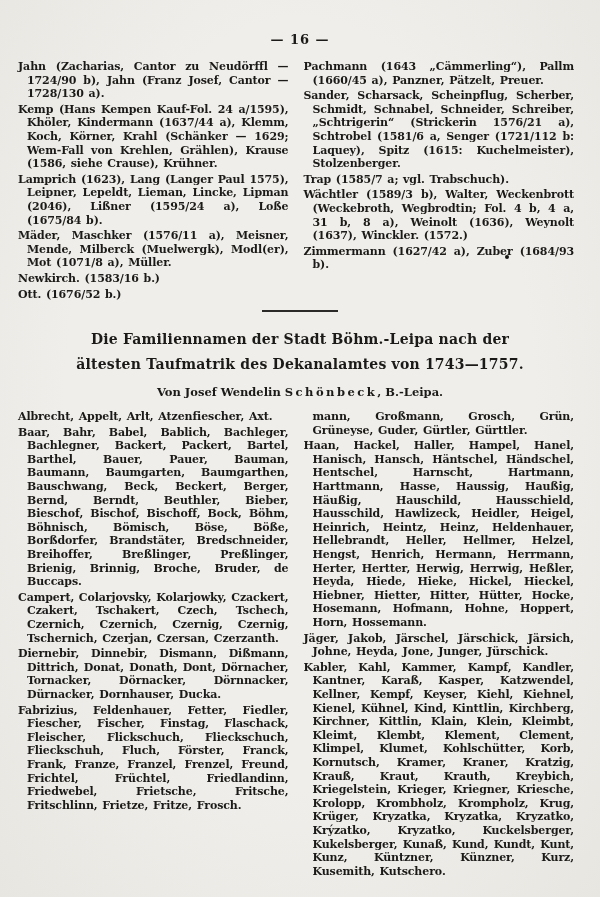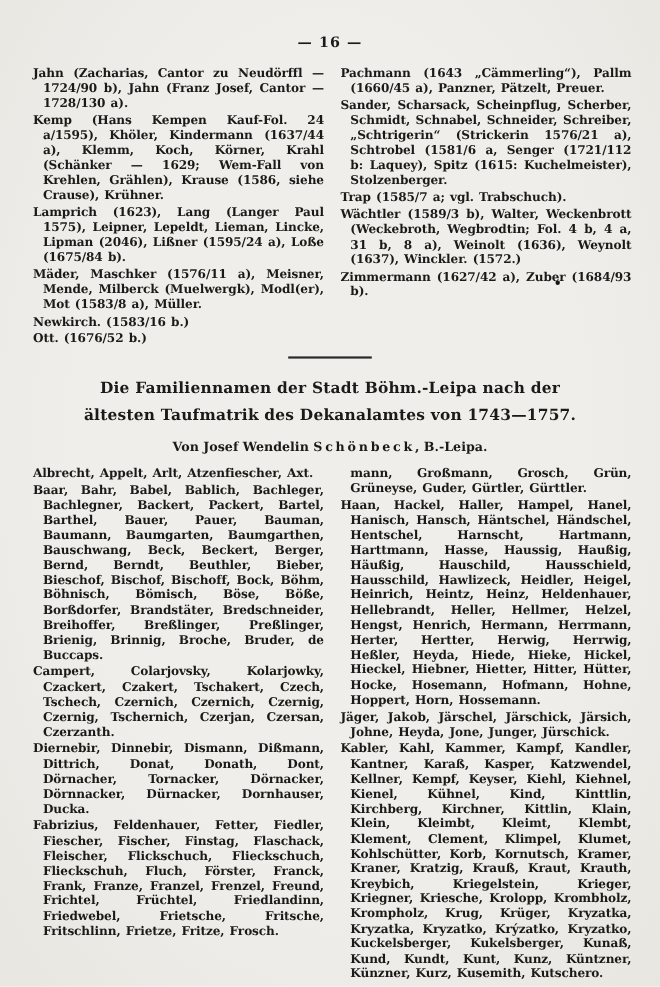--- a/index.html
+++ b/index.html
@@ -9,21 +9,21 @@
     font-family:"DejaVu Serif", serif;
     color:#1b1a18;
     position:relative;
     overflow:hidden;
   }
   .page-number {
     text-align:center; font-weight:bold; font-size:13px;
     padding-top:32px; letter-spacing:1px;
   }
   .columns {
-    display:flex; gap:15px; padding:0 26px 0 30px;
+    display:flex; gap:15px; padding:0 26px 0 18px;
     box-sizing:border-box; width:600px;
   }
   .col { flex:1 1 0; min-width:0; }
   .entry {
     margin:0 0 2px 0; font-weight:bold; font-size:11px;
     line-height:13.6px; text-align:justify; letter-spacing:-0.1px;
     padding-left:9px; text-indent:-9px;
     word-spacing:1px;
   }
   .entry.cont { text-indent:0; }
@@ -49,21 +49,21 @@
 </head>
 <body>
 
 <div class="page-number">— 16 —</div>
 
 <div class="columns top-block">
   <div class="col">
     <p class="entry">Jahn (Zacharias, Cantor zu Neudörffl — 1724/90 b), Jahn (Franz Josef, Cantor — 1728/130 a).</p>
     <p class="entry">Kemp (Hans Kempen Kauf-Fol. 24 a/1595), Khöler, Kindermann (1637/44 a), Klemm, Koch, Körner, Krahl (Schänker — 1629; Wem-Fall von Krehlen, Grählen), Krause (1586, siehe Crause), Krühner.</p>
     <p class="entry">Lamprich (1623), Lang (Langer Paul 1575), Leipner, Lepeldt, Lieman, Lincke, Lipman (2046), Lißner (1595/24 a), Loße (1675/84 b).</p>
-    <p class="entry">Mäder, Maschker (1576/11 a), Meisner, Mende, Milberck (Muelwergk), Modl(er), Mot (1583/8 a), Müller.</p>
+    <p class="entry">Mäder, Maschker (1576/11 a), Meisner, Mende, Milberck (Muelwergk), Modl(er), Mot (1071/8 a), Müller.</p>
     <p class="entry">Newkirch. (1583/16 b.)</p>
     <p class="entry">Ott. (1676/52 b.)</p>
   </div>
   <div class="col">
     <p class="entry">Pachmann (1643 „Cämmerling“), Pallm (1660/45 a), Panzner, Pätzelt, Preuer.</p>
     <p class="entry">Sander, Scharsack, Scheinpflug, Scherber, Schmidt, Schnabel, Schneider, Schreiber, „Schtrigerin“ (Strickerin 1576/21 a), Schtrobel (1581/6 a, Senger (1721/112 b: Laquey), Spitz (1615: Kuchelmeister), Stolzenberger.</p>
     <p class="entry">Trap (1585/7 a; vgl. Trabschuch).</p>
     <p class="entry">Wächtler (1589/3 b), Walter, Weckenbrott (Weckebroth, Wegbrodtin; Fol. 4 b, 4 a, 31 b, 8 a), Weinolt (1636), Weynolt (1637), Winckler. (1572.)</p>
     <p class="entry">Zimmermann (1627/42 a), Zuber (1684/93 b).</p>
   </div>

